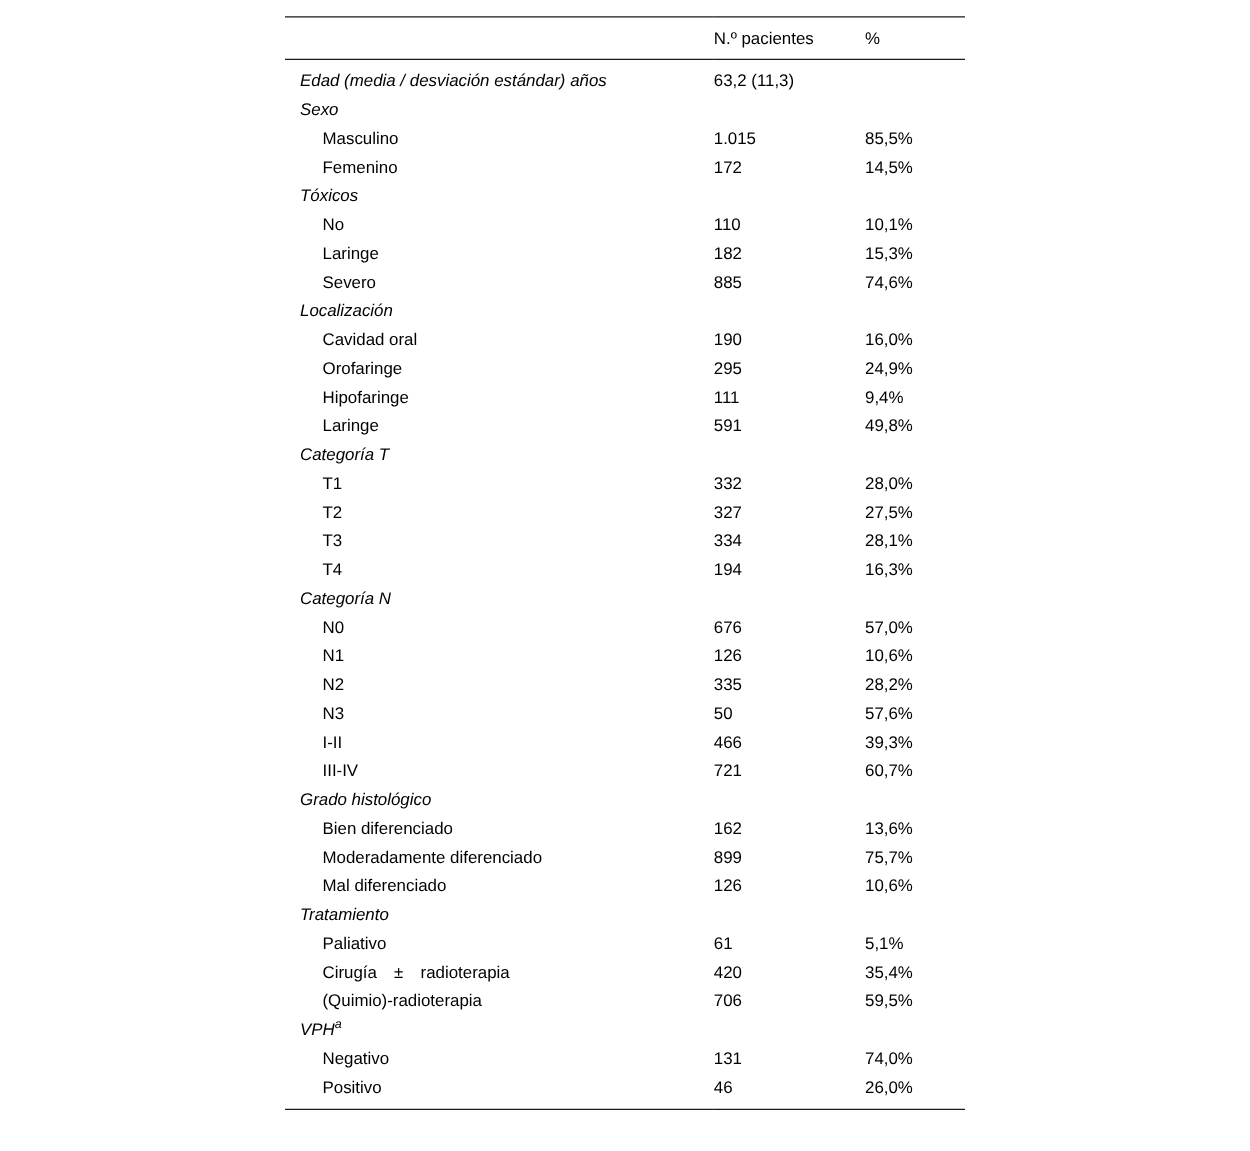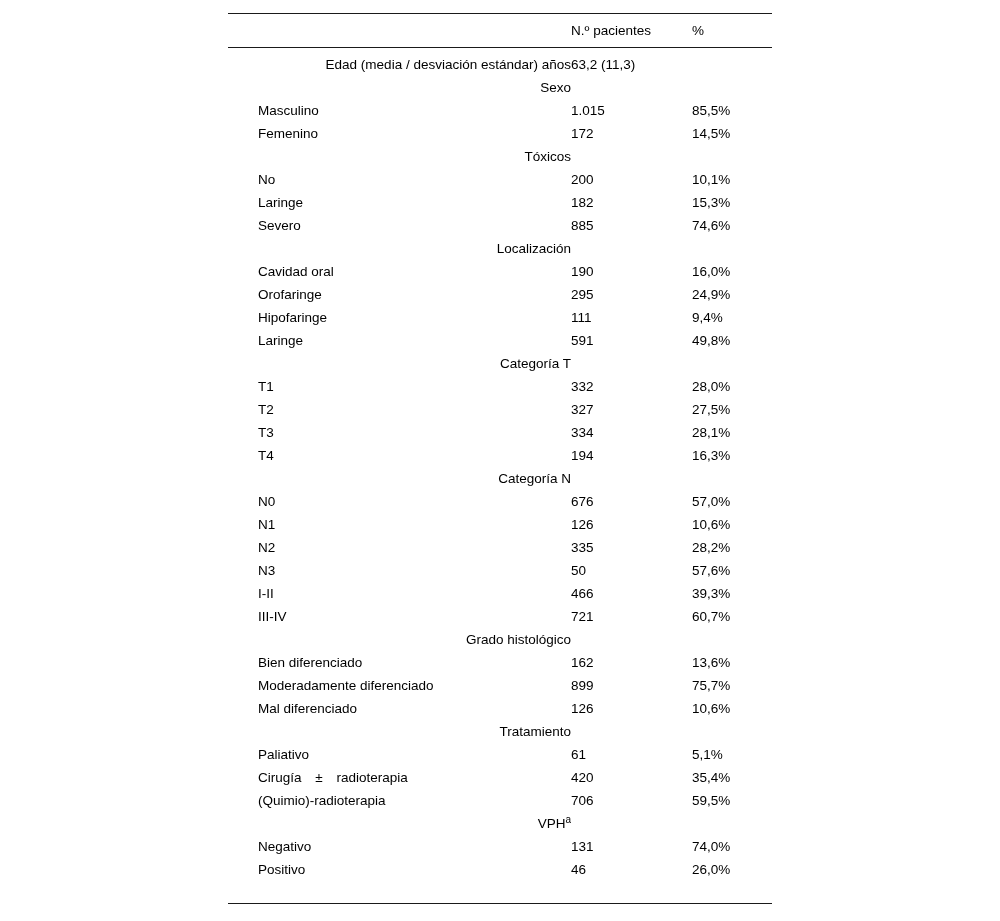--- a/index.html
+++ b/index.html
@@ -40,28 +40,28 @@
   }
   th.h-label { padding-left: 12px; }
   tbody td {
     height: 23px;
     padding: 0;
     vertical-align: middle;
     white-space: nowrap;
     overflow: hidden;
   }
   td.label.section {
+    font-style: italic;
     padding-left: 12px;
-    text-align: right;
   }
   td.label.item {
     padding-left: 30px;
   }
   tbody tr:first-child td { padding-top: 5px; }
-  tbody tr:last-child td { padding-bottom: 22px; }
+  tbody tr:last-child td { padding-bottom: 6px; }
   td.wide-spacing { word-spacing: 10px; }
   sup.footnote {
     font-size: 10px;
     line-height: 0;
   }
 </style>
 </head>
 <body>
 
 <div class="page">
@@ -99,21 +99,21 @@
           <td>172</td>
           <td>14,5%</td>
         </tr>
         <tr>
           <td class="label section">Tóxicos</td>
           <td></td>
           <td></td>
         </tr>
         <tr>
           <td class="label item">No</td>
-          <td>200</td>
+          <td>110</td>
           <td>10,1%</td>
         </tr>
         <tr>
           <td class="label item">Laringe</td>
           <td>182</td>
           <td>15,3%</td>
         </tr>
         <tr>
           <td class="label item">Severo</td>
           <td>885</td>

